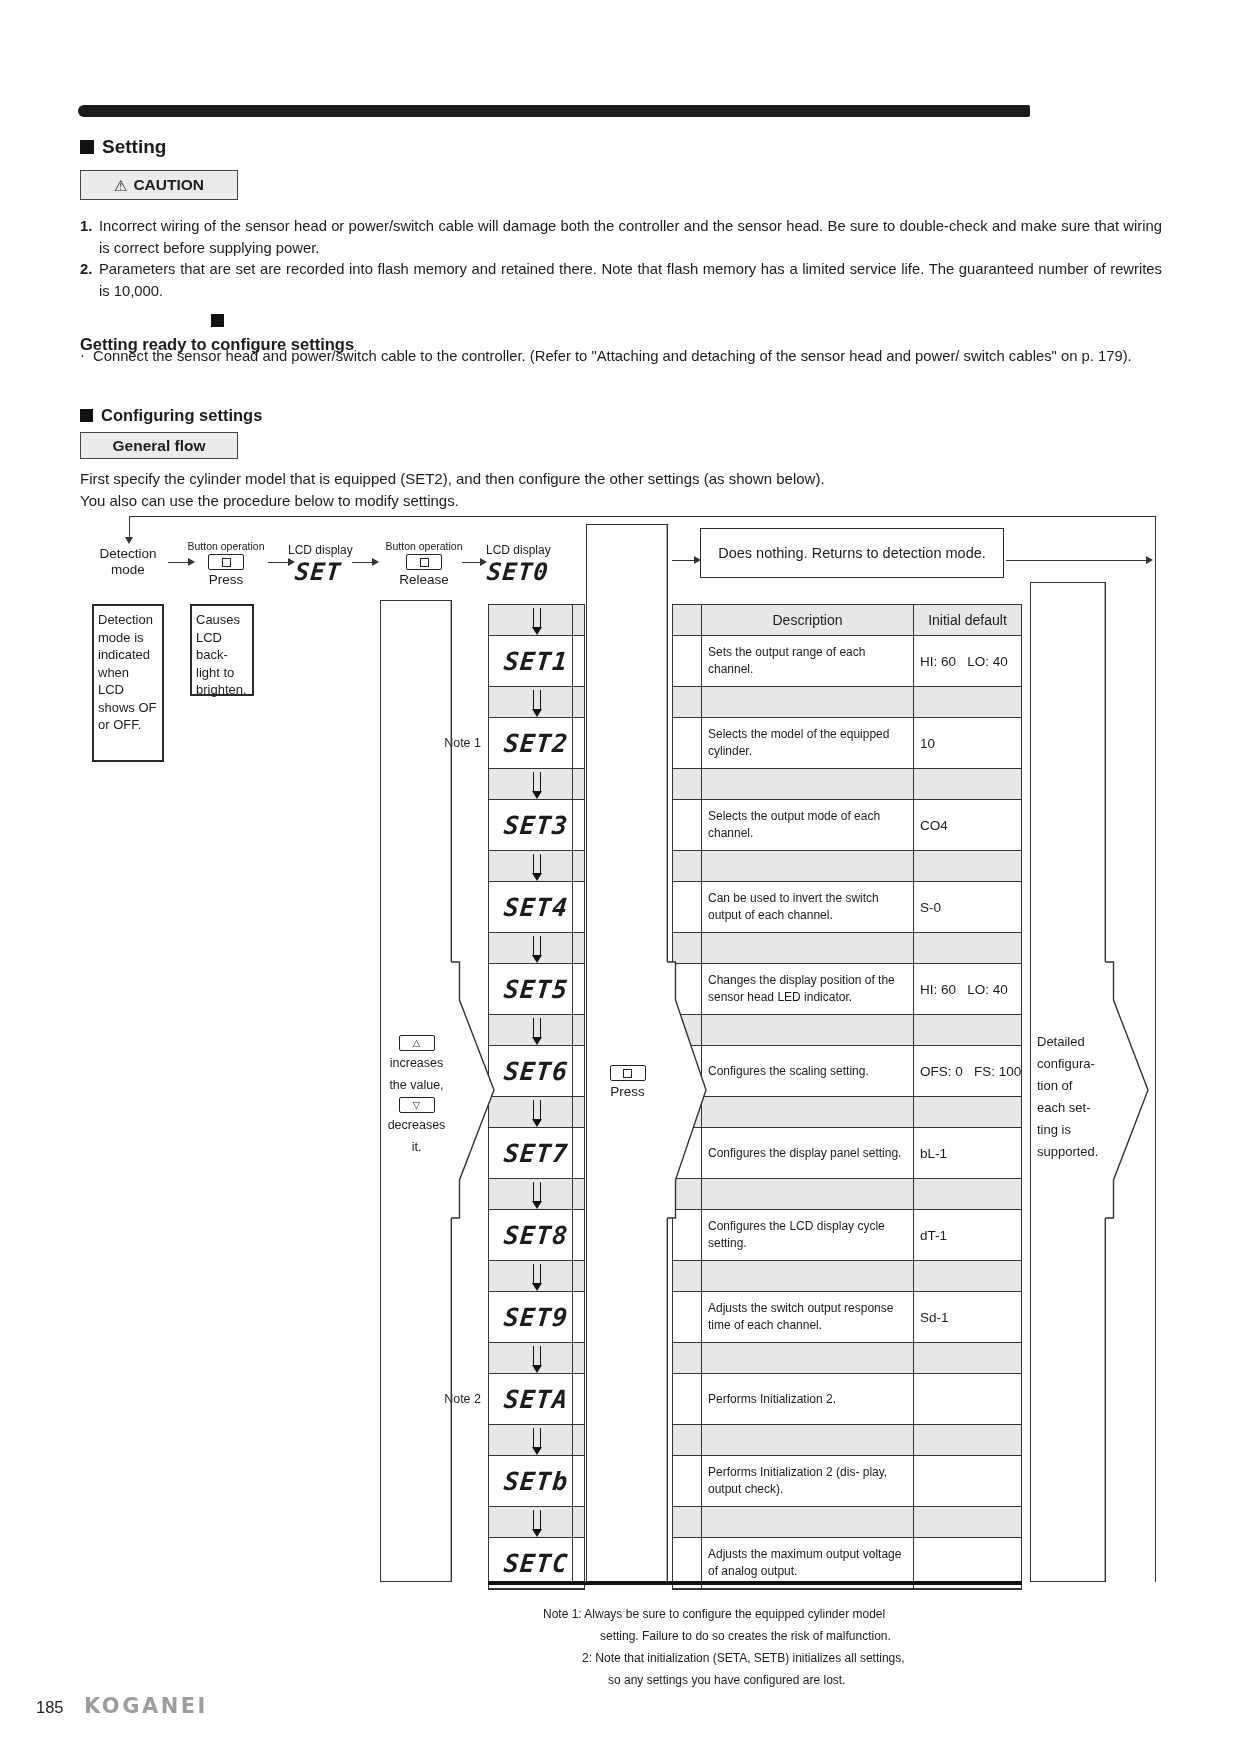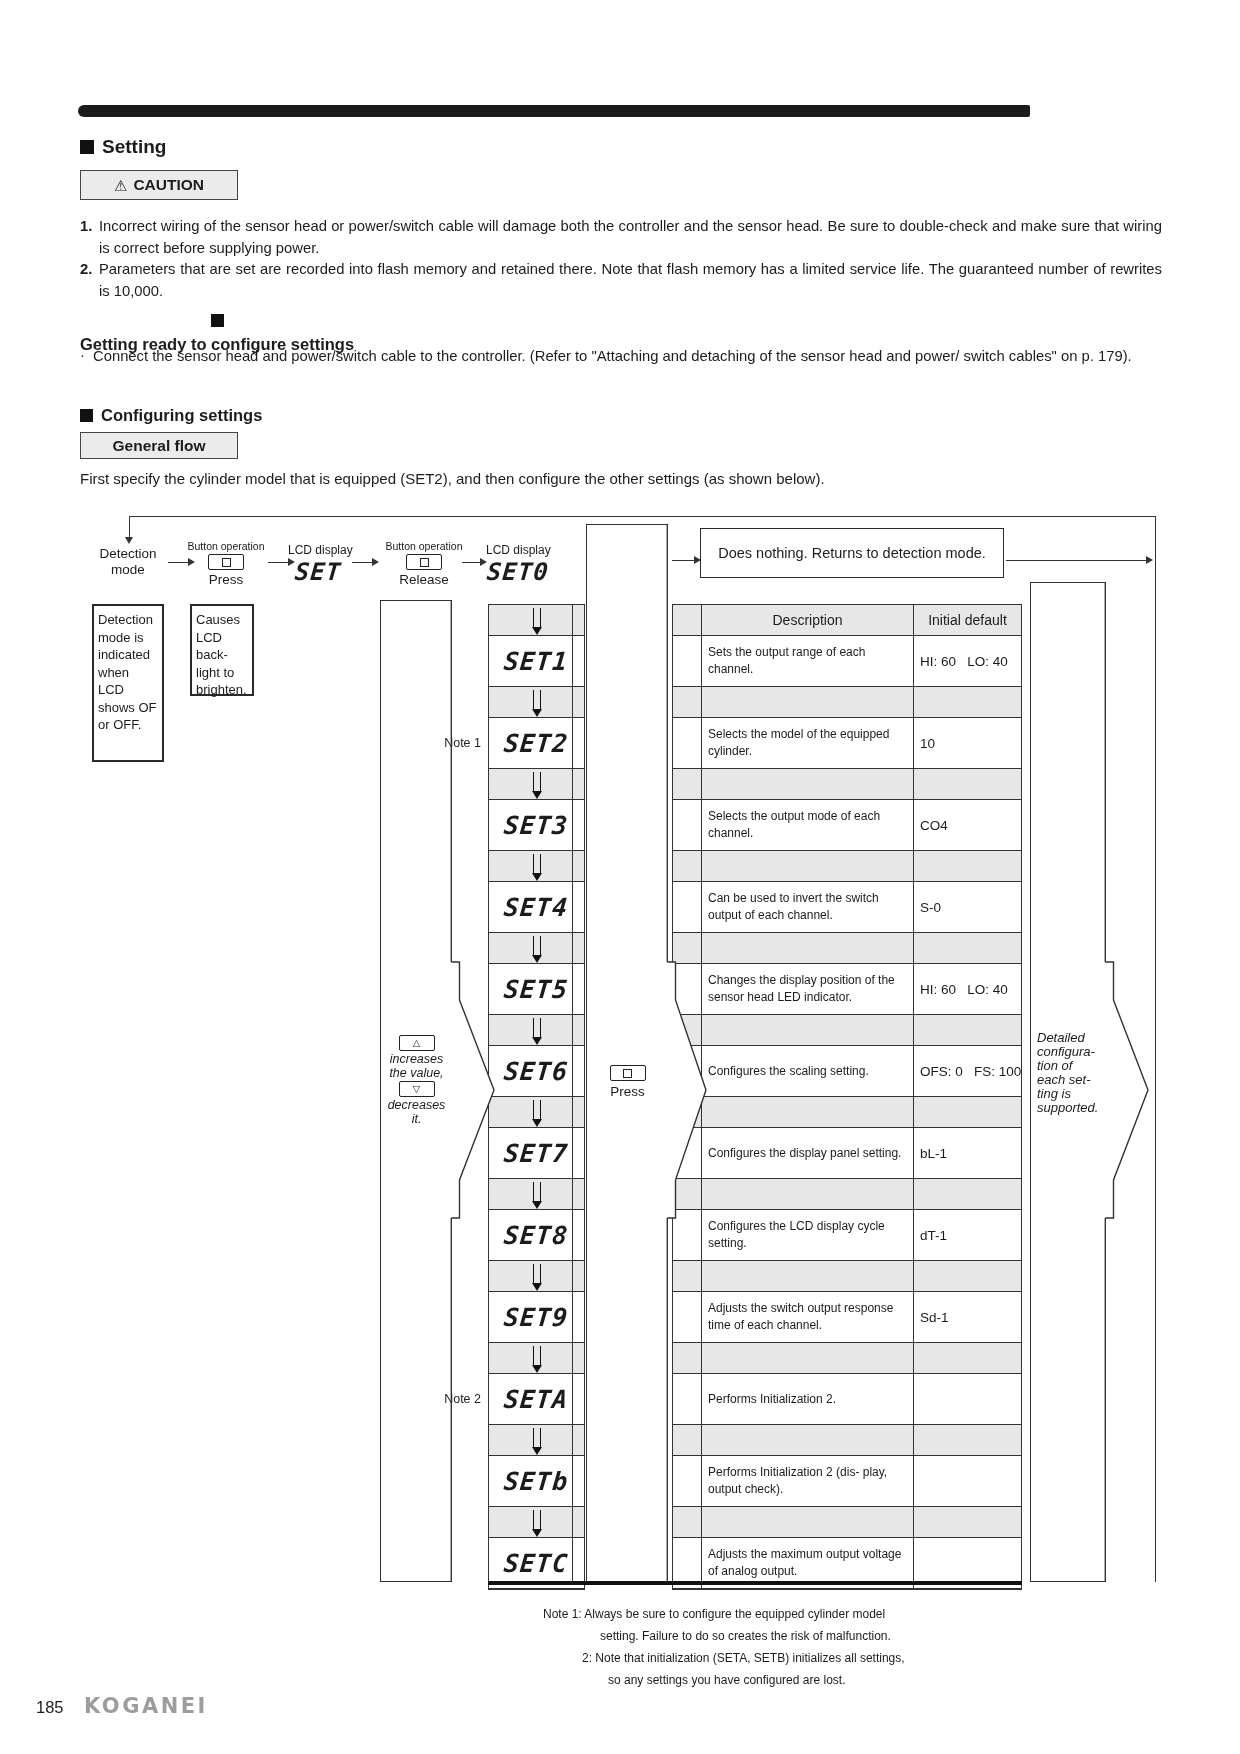--- a/index.html
+++ b/index.html
@@ -58,21 +58,21 @@
   .darrow::after{content:"";position:absolute;left:50%;top:100%;transform:translateX(-50%);
                  width:0;height:0;border:5.5px solid transparent;border-top:8px solid #111;border-bottom:none;}
   .tc1{width:28px;border-right:1.3px solid #333;align-self:stretch;flex:0 0 auto;}
   .tc2{width:212px;border-right:1.3px solid #333;align-self:stretch;flex:0 0 auto;
        display:flex;align-items:center;padding:2px 6px;box-sizing:border-box;font-size:12px;line-height:17px;}
   .tc3{flex:1;display:flex;align-items:center;padding:2px 6px;box-sizing:border-box;
        font-size:13.5px;white-space:pre;}
   .t-head .tc2,.t-head .tc3{justify-content:center;font-size:14px;padding:0;}
   .rep{display:contents;}
   .rep > .g-row:last-child{display:none;}
-  .midtxt{font-size:12.5px;line-height:14px;text-align:center;font-style:italic;}
+  .midtxt{font-size:12.5px;line-height:22px;text-align:center;}
   .notes{font-size:12px;line-height:21px;white-space:nowrap;margin-left:48px;}
   .brand{font-size:21px;font-weight:900;color:#9d9d9d;letter-spacing:2.5px;
          font-family:"DejaVu Sans",sans-serif;}
   svg.overlay{position:absolute;left:0;top:0;pointer-events:none;}
 </style>
 </head>
 <body>
 
 <div class="page">
 
@@ -111,20 +111,21 @@
   </div>
 
   <div class="abs h2" style="left:80px;top:406px;">
     <span class="sq2"></span>
     <span>Configuring settings</span>
   </div>
   <div class="abs labelbox" style="left:80px;top:432px;height:27px;">
     <span>General flow</span>
   </div>
   <div class="abs intro" style="top:468px;">First specify the cylinder model that is equipped (SET2), and then configure the other settings (as shown below).</div>
+  <div class="abs intro" style="top:490px;">You also can use the procedure below to modify settings.</div>
 
   <div class="abs hline" style="left:129px;top:516px;width:1027px;"></div>
   <div class="abs vline" style="left:1154.6px;top:516px;height:1066px;"></div>
   <div class="abs vline" style="left:129px;top:516px;height:22px;"></div>
   <div class="abs dhead" style="left:125.3px;top:537px;"></div>
 
   <div class="abs flowlbl" style="left:90px;top:546px;width:76px;">
     <div>Detection</div>
     <div>mode</div>
   </div>

